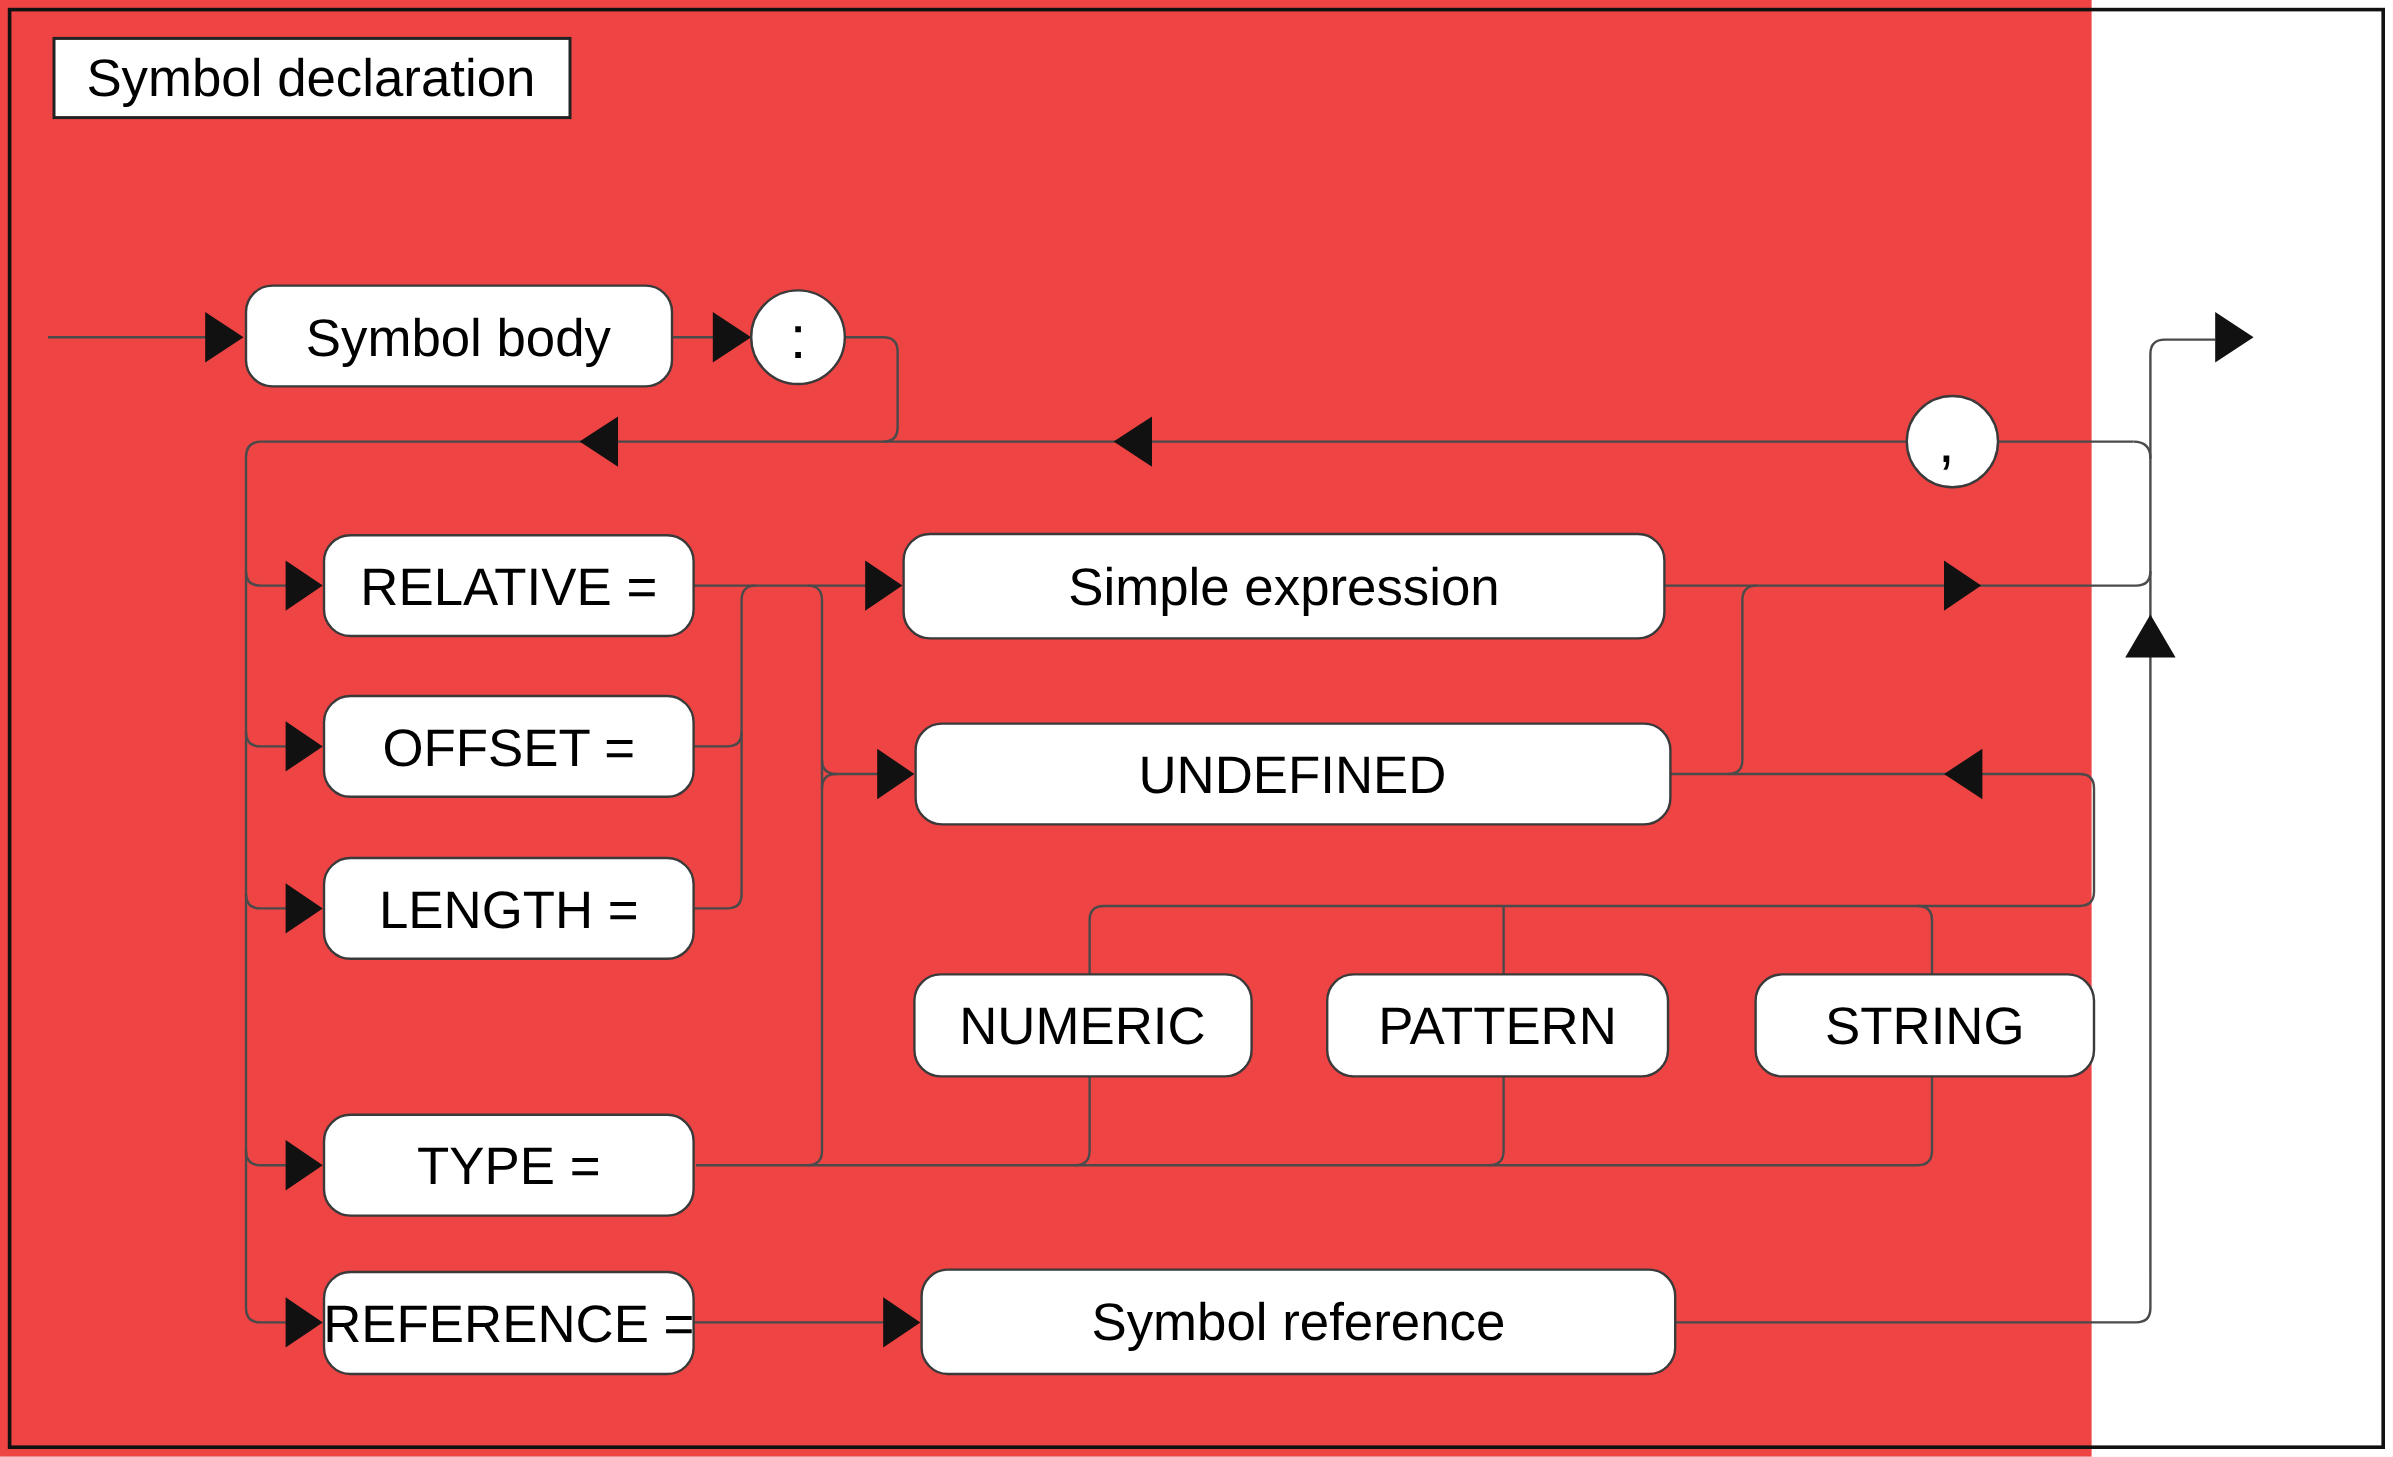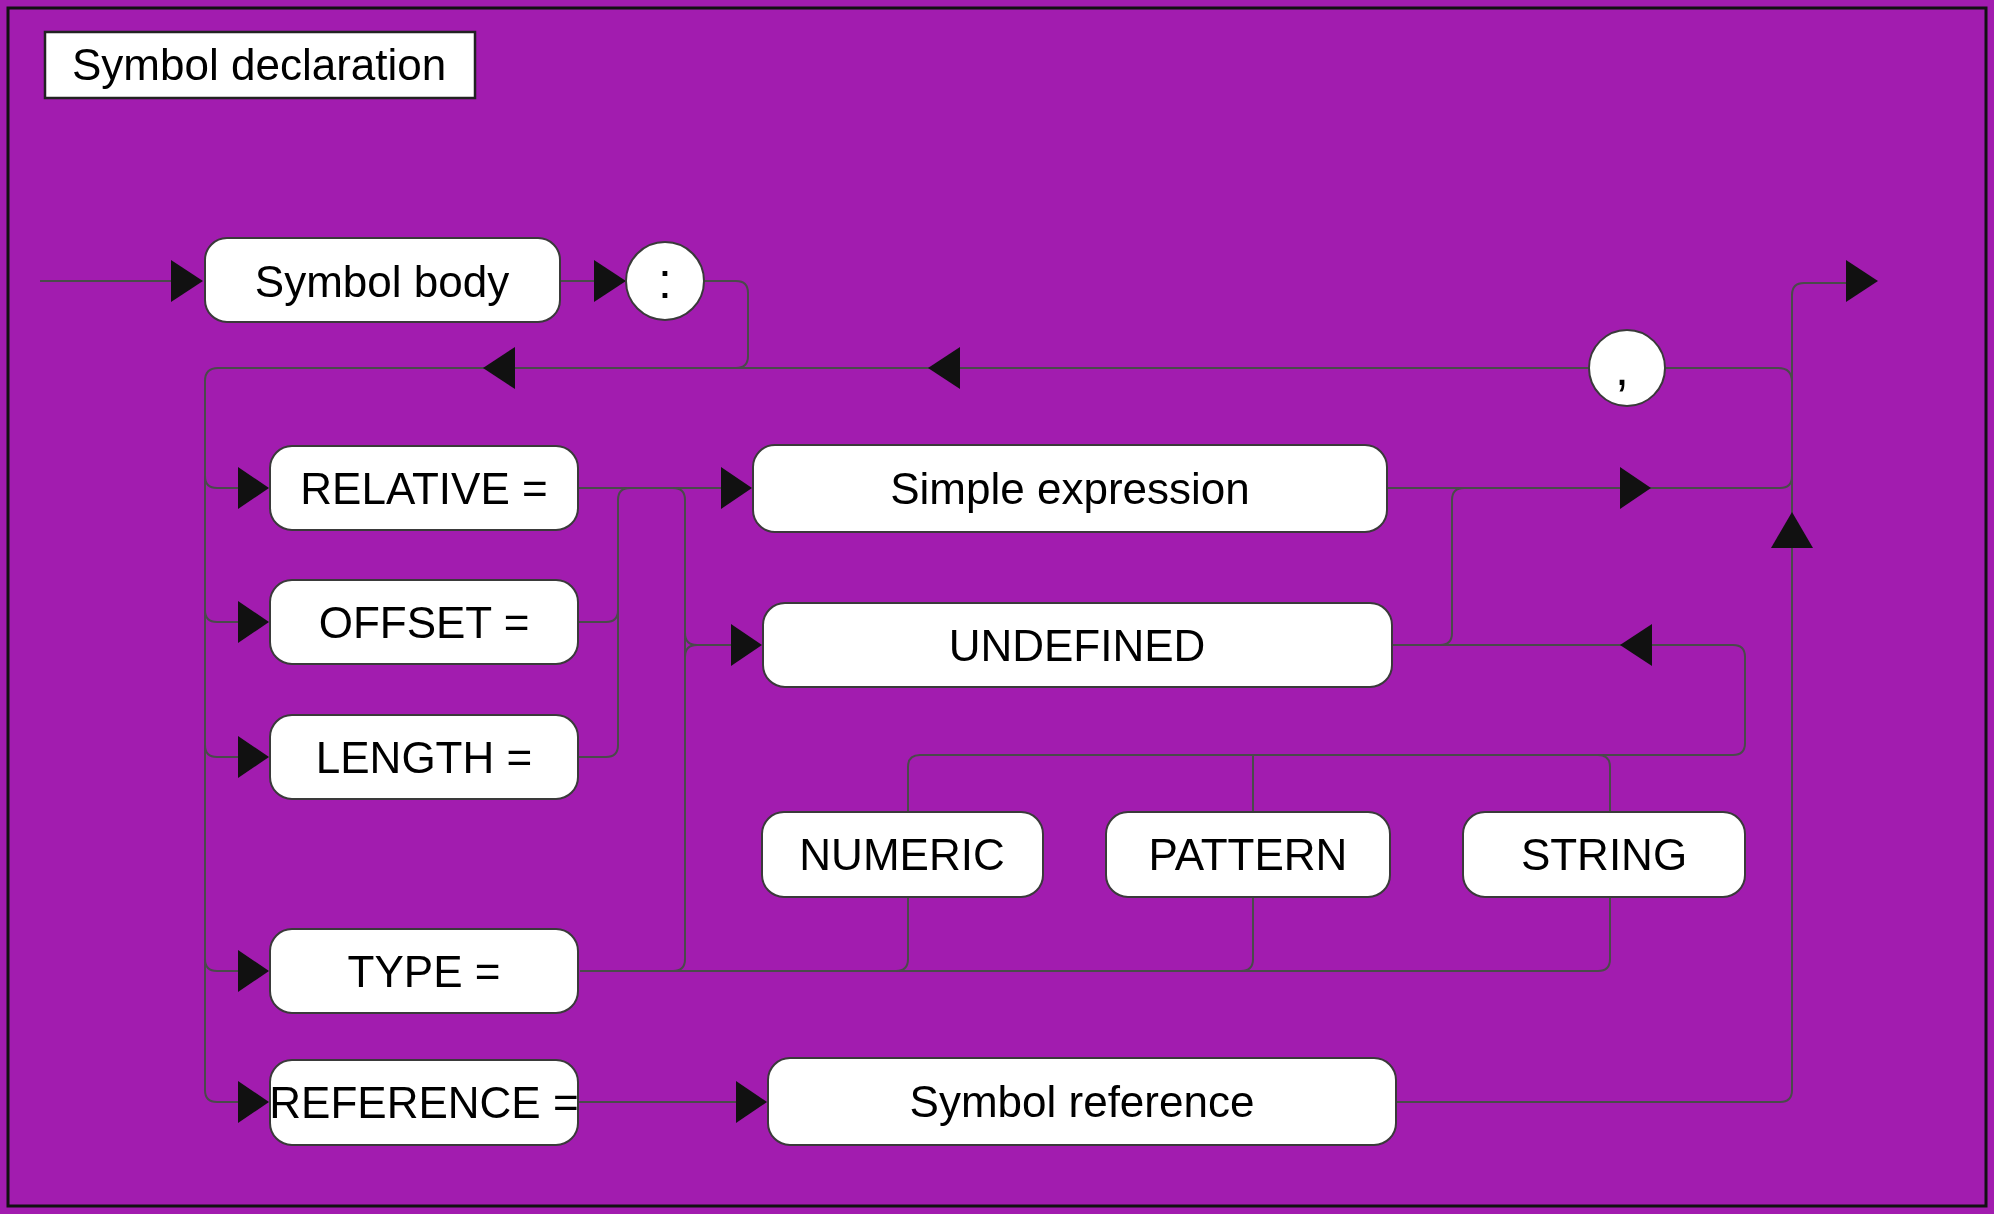--- a/index.html
+++ b/index.html
@@ -1,16 +1,16 @@
 <!DOCTYPE html>
 <html><head>
 <meta charset="utf-8">
 <style>
   html,body{margin:0;padding:0;background:#ffffff;}
-  .stage{position:relative;width:1994px;height:1214px;background:#a21caf;
+  .stage{position:relative;width:1743px;height:1214px;background:#ef4444;
          font-family:"Liberation Sans", sans-serif;}
   svg{display:block;}
   .rail{fill:none;stroke:#4a4a4a;stroke-width:2;}
   .boxline{fill:#ffffff;stroke:#3a3a3a;stroke-width:2;}
   .arrow{fill:#111111;stroke:none;}
   .lbl{fill:#000000;font-size:44px;}
   .punct{fill:#000000;font-size:50px;}
   .titlebox{fill:#ffffff;stroke:#222222;stroke-width:2.5;}
   .frame{fill:none;stroke:#111111;stroke-width:3;}
 </style>

